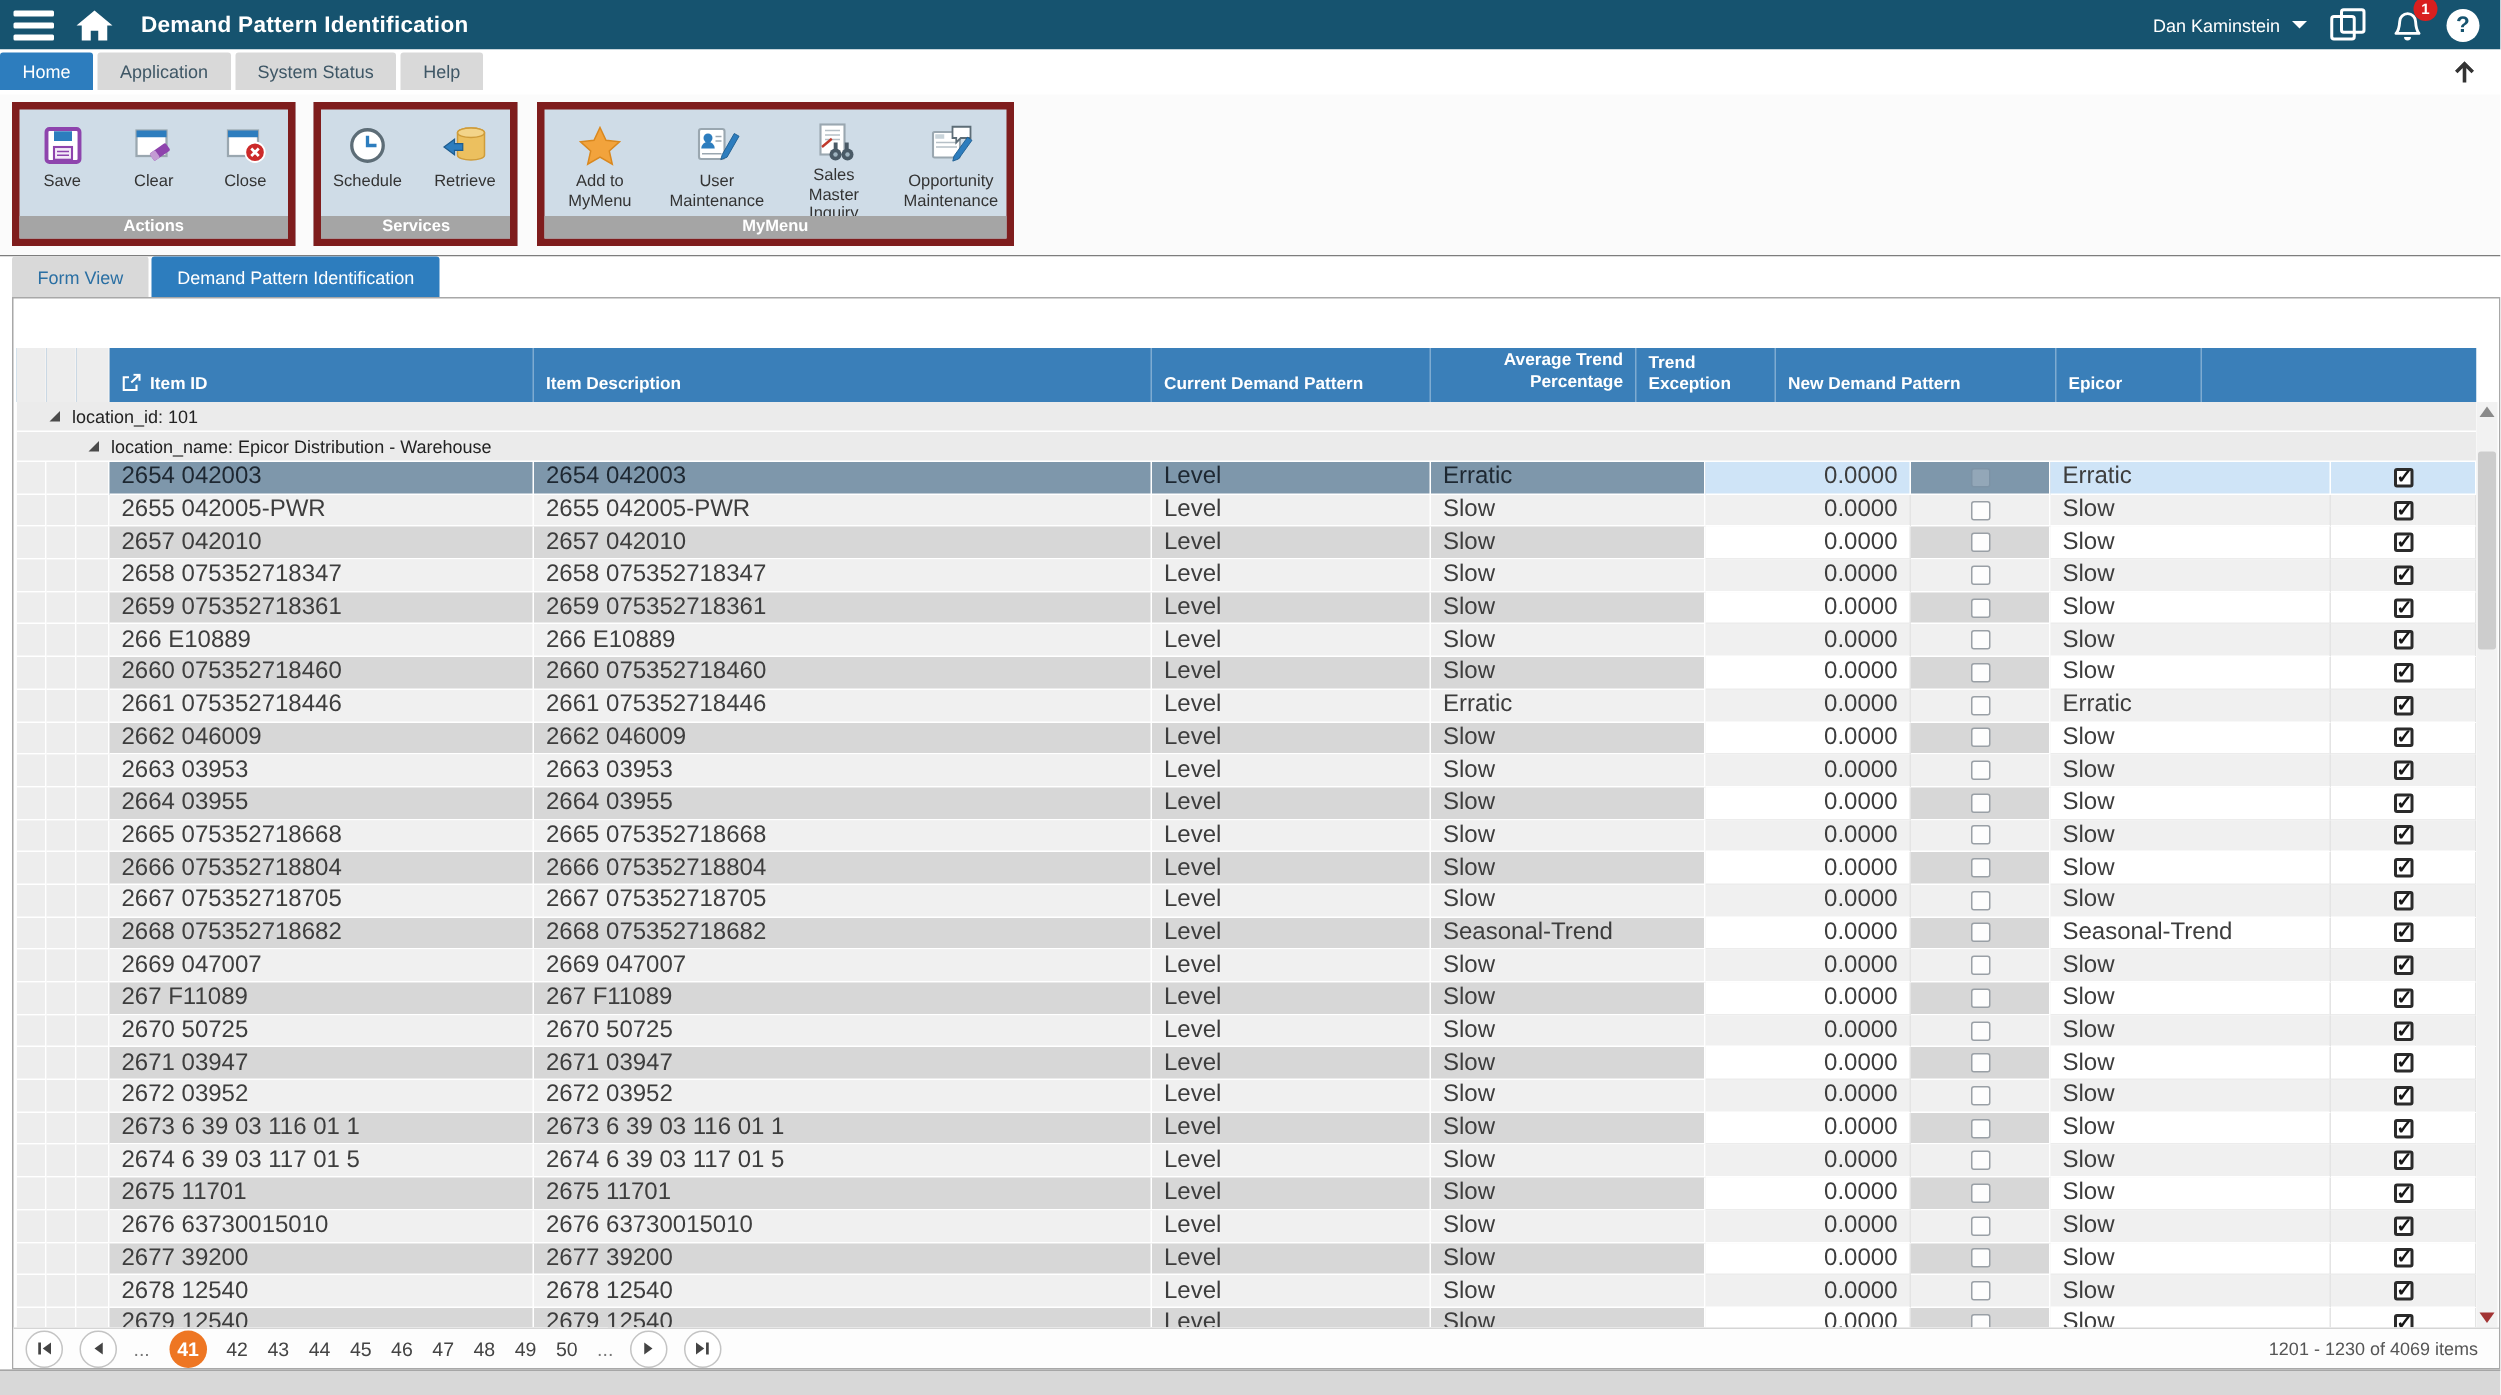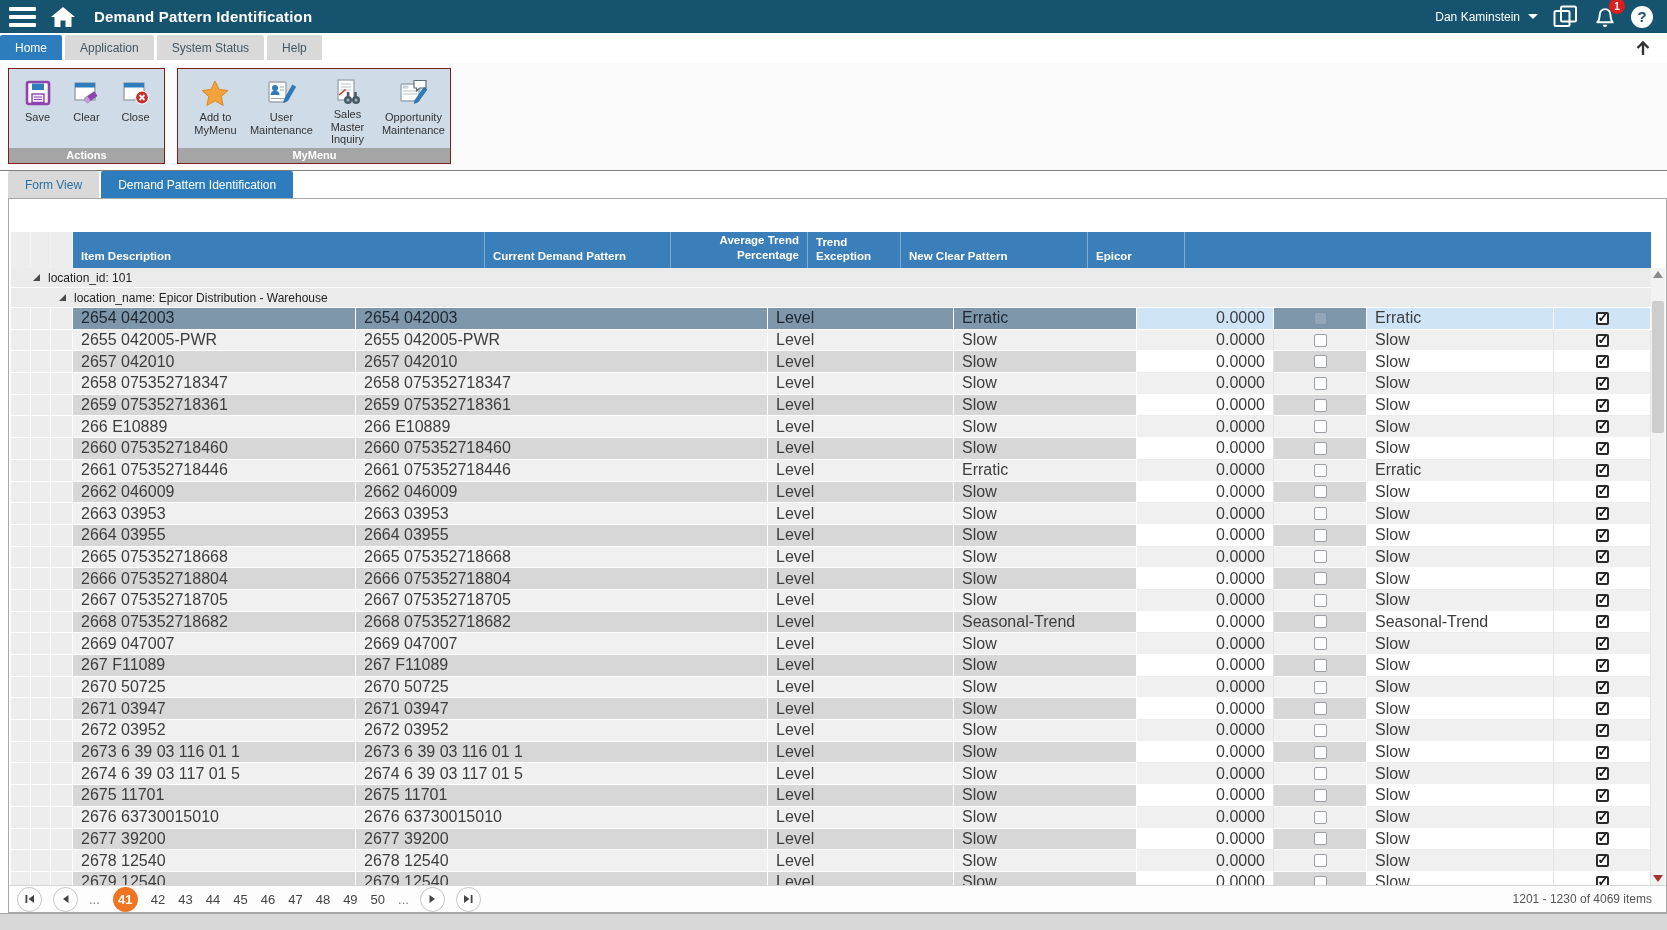--- a/index.html
+++ b/index.html
@@ -20,21 +20,21 @@
   .help-circle { width:22px; height:22px; border-radius:50%; background:#fff; color:#16536f; font-weight:bold; font-size:15px; display:flex; align-items:center; justify-content:center; }
 
   
   .maintabs { position:absolute; top:33px; left:0; width:1667px; height:30px; background:#fff; display:flex; align-items:flex-start; }
   .mtab { height:25px; margin-top:2px; margin-right:3px; padding:0 15px; display:flex; align-items:center; font-size:12px; background:#d9d9d9; color:#3f5766; cursor:pointer; border-radius:2px 2px 0 0; }
   .mtab.active { background:#2d7dbe; color:#fff; }
   .ribbon-collapse { position:absolute; right:16px; top:6px; cursor:pointer; }
 
   
   .ribbon { position:absolute; top:63px; left:0; width:1667px; height:108px; background:#fbfbfb; border-bottom:1px solid #7d7d7d; }
-  .rgroup { position:relative; display:inline-flex; vertical-align:top; margin:5px 0 0 8px; height:96px; background:#cfdce7; border:1px solid #7f1d1d; padding:4px 6px 17px 6px; gap:4px; }
+  .rgroup { position:relative; display:inline-flex; vertical-align:top; margin:5px 0 0 8px; height:96px; background:#cfdce7; border:5px solid #7f1d1d; padding:4px 6px 17px 6px; gap:16px; }
   .rgroup-label { position:absolute; left:0; right:0; bottom:0; height:15px; background:#a5a5a5; color:#fff; font-size:11px; font-weight:bold; text-align:center; line-height:15px; }
   .rbtn { display:flex; flex-direction:column; align-items:center; padding:3px 3px 0 3px; cursor:pointer; }
   .rbtn .ric { height:34px; display:flex; align-items:center; justify-content:center; }
   .rbtn .lbl { font-size:11px; color:#333; line-height:1.15; text-align:center; margin-top:1px; }
   .rbtn.w40 { width:45px; } .rbtn.w48 { width:49px; } .rbtn.w62 { width:62px; }
 
   
   .viewtabs { position:absolute; top:171px; left:0; width:1667px; height:27px; background:#fff; display:flex; }
   .vtab { height:27px; margin-right:2px; padding:0 17px; display:flex; align-items:center; font-size:12px; background:#d9d9d9; color:#2a6fa3; cursor:pointer; border-radius:2px 2px 0 0; }
   .vtab:first-child { margin-left:8px; }
@@ -177,20 +177,42 @@
             <rect x="3" y="5" width="20" height="4.5" fill="#2d7dbe"></rect>
             <circle cx="21" cy="19.5" r="6.5" fill="#cc2a2a" stroke="#fff" stroke-width="1.2"></circle>
             <path d="M18.5 17 L23.5 22 M23.5 17 L18.5 22" stroke="#fff" stroke-width="1.8"></path>
           </svg>
       </div>
       <div class="lbl">Close</div>
     </div>
     <div class="rgroup-label" data-name="ribbon-group-label-actions">Actions</div>
   </div>
 
+  <div class="rgroup" data-name="ribbon-group-services">
+    <div class="rbtn w48" data-name="schedule-button">
+      <div class="ric" data-name="schedule-clock-icon">
+        <svg width="30" height="30" viewBox="0 0 30 30">
+            <circle cx="15" cy="15" r="10.5" fill="#fff" stroke="#5d6d77" stroke-width="2.2"></circle>
+            <path d="M15 8.5 V15 H21" fill="none" stroke="#2d7dbe" stroke-width="2.2"></path>
+          </svg>
+      </div>
+      <div class="lbl">Schedule</div>
+    </div>
+    <div class="rbtn w48" data-name="retrieve-button">
+      <div class="ric" data-name="retrieve-database-icon">
+        <svg width="32" height="30" viewBox="0 0 32 30">
+            <path d="M11 6.5 a9 3.2 0 0 1 18 0 v15 a9 3.2 0 0 1 -18 0 z" fill="#ecc05f" stroke="#cf9c3a"></path>
+            <ellipse cx="20" cy="6.5" rx="9" ry="3.2" fill="#f3d489" stroke="#cf9c3a"></ellipse>
+            <path d="M2 16 L9 10.8 V13.7 H14.5 V18.3 H9 V21.2 Z" fill="#2d7dbe" stroke="#1d5c8f" stroke-width="0.8"></path>
+          </svg>
+      </div>
+      <div class="lbl">Retrieve</div>
+    </div>
+    <div class="rgroup-label" data-name="ribbon-group-label-services">Services</div>
+  </div>
 
   <div class="rgroup" data-name="ribbon-group-mymenu">
     <div class="rbtn w62" data-name="add-to-mymenu-button">
       <div class="ric" data-name="star-icon">
         <svg width="32" height="30" viewBox="0 0 32 30">
             <path d="M16 3 L20 11.5 L29 12.5 L22.2 18.6 L24.2 27.5 L16 22.8 L7.8 27.5 L9.8 18.6 L3 12.5 L12 11.5 Z" fill="#f2a33c" stroke="#d9881f"></path>
           </svg>
       </div>
       <div class="lbl">Add to MyMenu</div>
     </div>
@@ -247,35 +269,44 @@
   <div class="vtab" data-name="tab-form-view">Form View</div>
   <div class="vtab active" data-name="tab-demand-pattern-identification">Demand Pattern Identification</div>
 </div>
 
 <div class="panel" data-name="content-panel">
   <div class="grid" data-name="data-grid">
     <div class="ghead" data-name="grid-header">
       <div class="hcell c-rowhead" data-name="header-row-select"></div>
       <div class="hcell c-ind" data-name="header-group-1"></div>
       <div class="hcell c-ind c-ind2" data-name="header-group-2"></div>
+      <div class="hcell c-itemid" data-name="header-item-id">
+        <span data-name="external-link-icon" style="margin-right:6px;display:inline-flex;">
+          <svg width="13" height="13" viewBox="0 0 13 13">
+              <path d="M5 2.5 H1.5 V11 H10 V7.5" fill="none" stroke="#fff" stroke-width="1.4"></path>
+              <path d="M6.5 6 L12 0.8 M8 0.8 H12 V4.8" fill="none" stroke="#fff" stroke-width="1.4"></path>
+            </svg>
+        </span>
+        <span>Item ID</span>
+      </div>
       <div class="hcell c-desc" data-name="header-item-description">Item Description</div>
       <div class="hcell c-cur" data-name="header-current-demand-pattern">Current Demand Pattern</div>
       <div class="hcell c-atp num" data-name="header-average-trend-percentage">
         <div class="two">
             <div>Average Trend</div>
             <div>Percentage</div>
           </div>
       </div>
       <div class="hcell c-te" style="align-items:flex-start;padding-top:3px;" data-name="header-trend-exception">
         <div class="two">
             <div>Trend</div>
             <div>Exception</div>
           </div>
       </div>
-      <div class="hcell c-ndp" data-name="header-new-demand-pattern">New Clear Pattern</div>
+      <div class="hcell c-ndp" data-name="header-new-demand-pattern">New Demand Pattern</div>
       <div class="hcell c-sel" data-name="header-select">Epicor</div>
     </div>
 
     <div class="gbody" data-name="grid-body">
       <div class="group-row g1" data-name="group-row-location-id">
         <span class="tri" data-name="collapse-triangle-icon"></span>
         <span data-name="group-label">location_id: 101</span>
       </div>
       <div class="group-row g2" data-name="group-row-location-name">
         <span class="tri" data-name="collapse-triangle-icon"></span>

